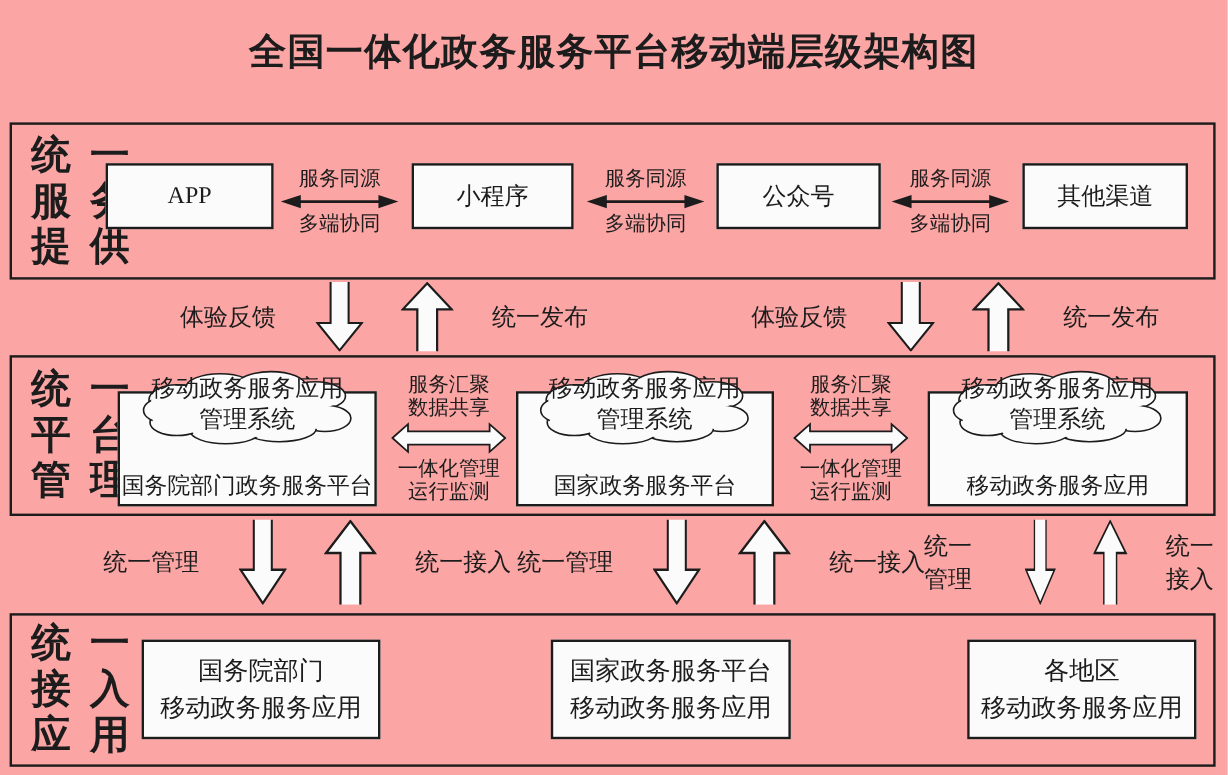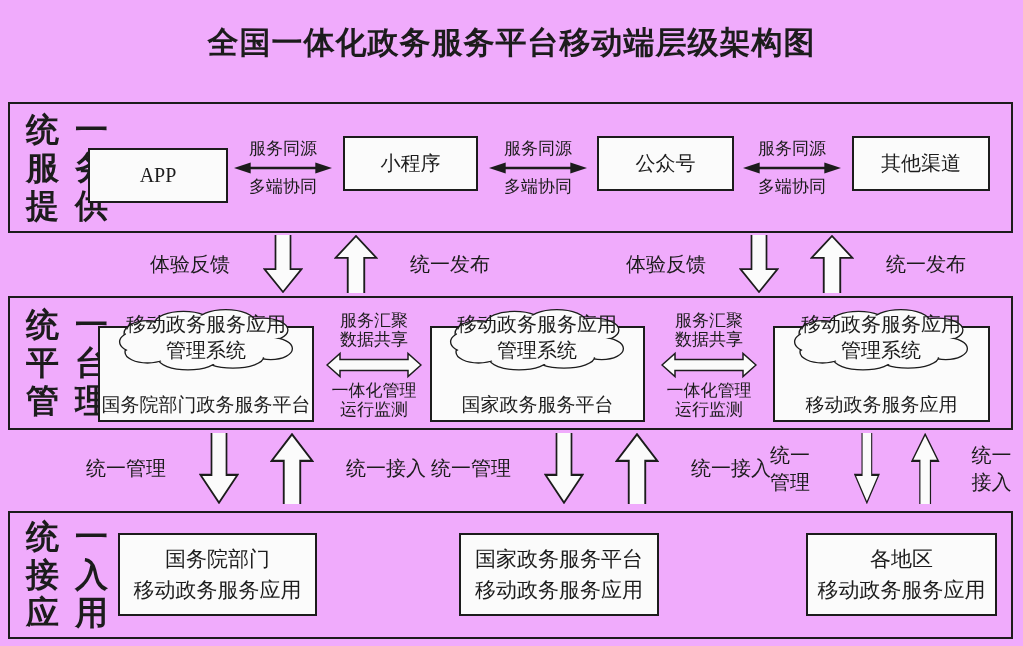--- a/index.html
+++ b/index.html
@@ -1,17 +1,17 @@
 <!DOCTYPE html>
 <html><head>
 <meta charset="utf-8">
 <style>
   html,body{margin:0;padding:0;background:#e8e8e8;}
   .canvas{
-    position:relative;width:1023px;height:646px;background:#f0abfc;
+    position:relative;width:1023px;height:646px;background:#fca5a5;
     font-family:"Liberation Serif","DejaVu Serif",serif;color:#1c1c1c;
     overflow:hidden;margin:0 auto;
   }
   .title{
     position:absolute;top:22px;left:0;width:100%;text-align:center;
     font-size:31px;font-weight:bold;letter-spacing:1px;
   }
   
   .band{position:absolute;left:8px;width:1005px;border:2.5px solid #1c1c1c;box-sizing:border-box;}
   .band1{top:102px;height:131px;}
@@ -23,21 +23,21 @@
   }
   .vline{text-align:justify;text-align-last:justify;}
   
   .node{
     position:absolute;border:2px solid #1c1c1c;box-sizing:border-box;background:#fbfbfb;
     display:flex;flex-direction:column;align-items:center;justify-content:center;
     text-align:center;
   }
   
   .cbox{top:136px;height:55px;font-size:20px;}
-  .cbox1{left:88px;width:140px;margin-top:12px;}
+  .cbox1{left:88px;width:140px;}
   .cbox2{left:343px;width:135px;}
   .cbox3{left:597px;width:137px;}
   .cbox4{left:852px;width:138px;}
   
   .hlink{position:absolute;top:139px;width:102px;text-align:center;font-size:17px;line-height:20px;}
   .hlink1{left:232px;}
   .hlink2{left:487px;}
   .hlink3{left:741px;}
   .sync-arrow{display:block;width:98px;height:14px;margin:2px auto;}
   .sync-arrow line{stroke:#1c1c1c;stroke-width:2.4;}

